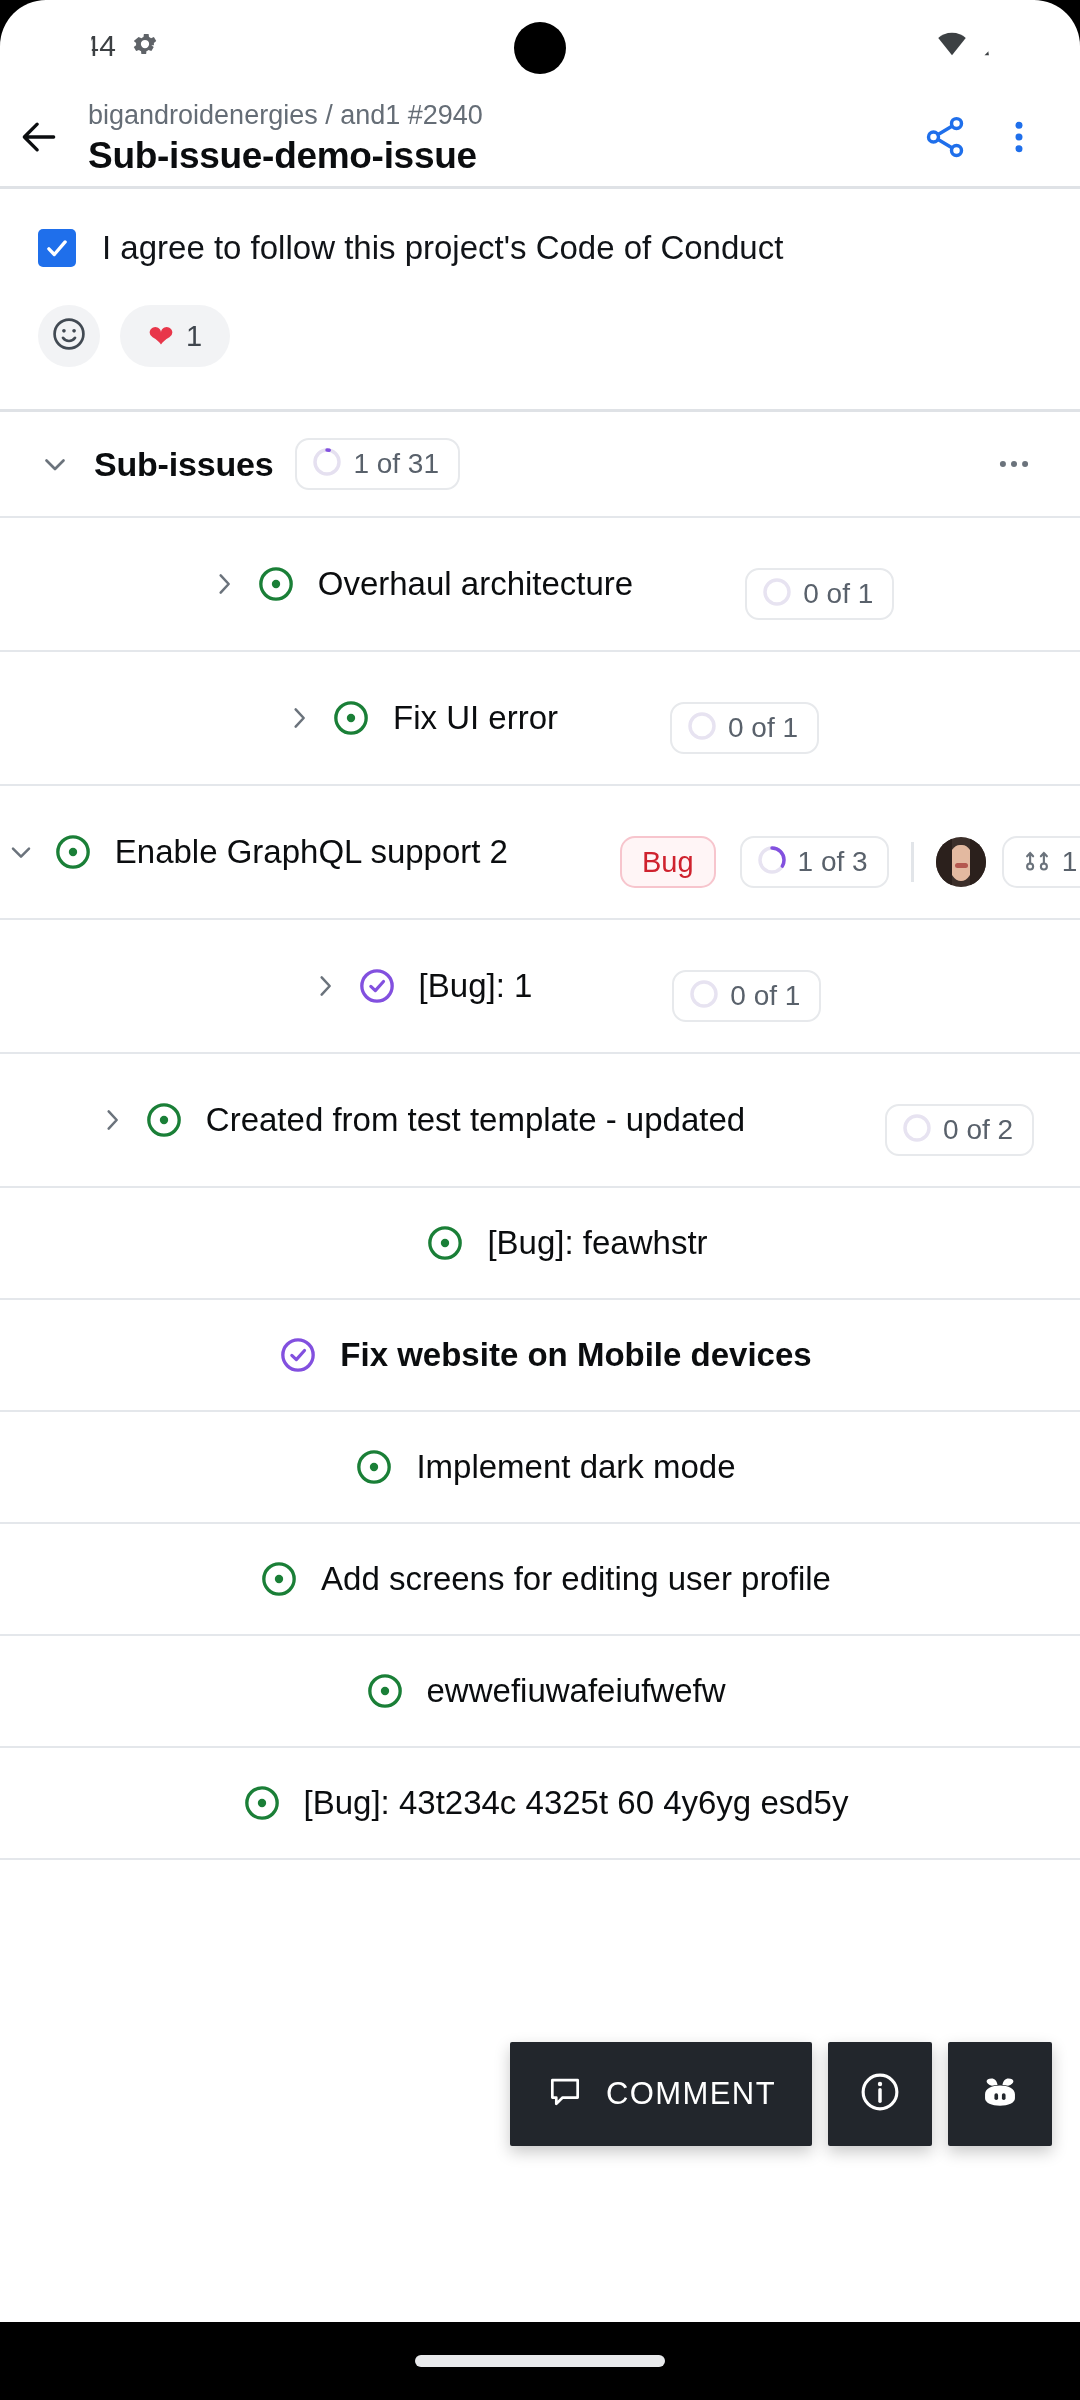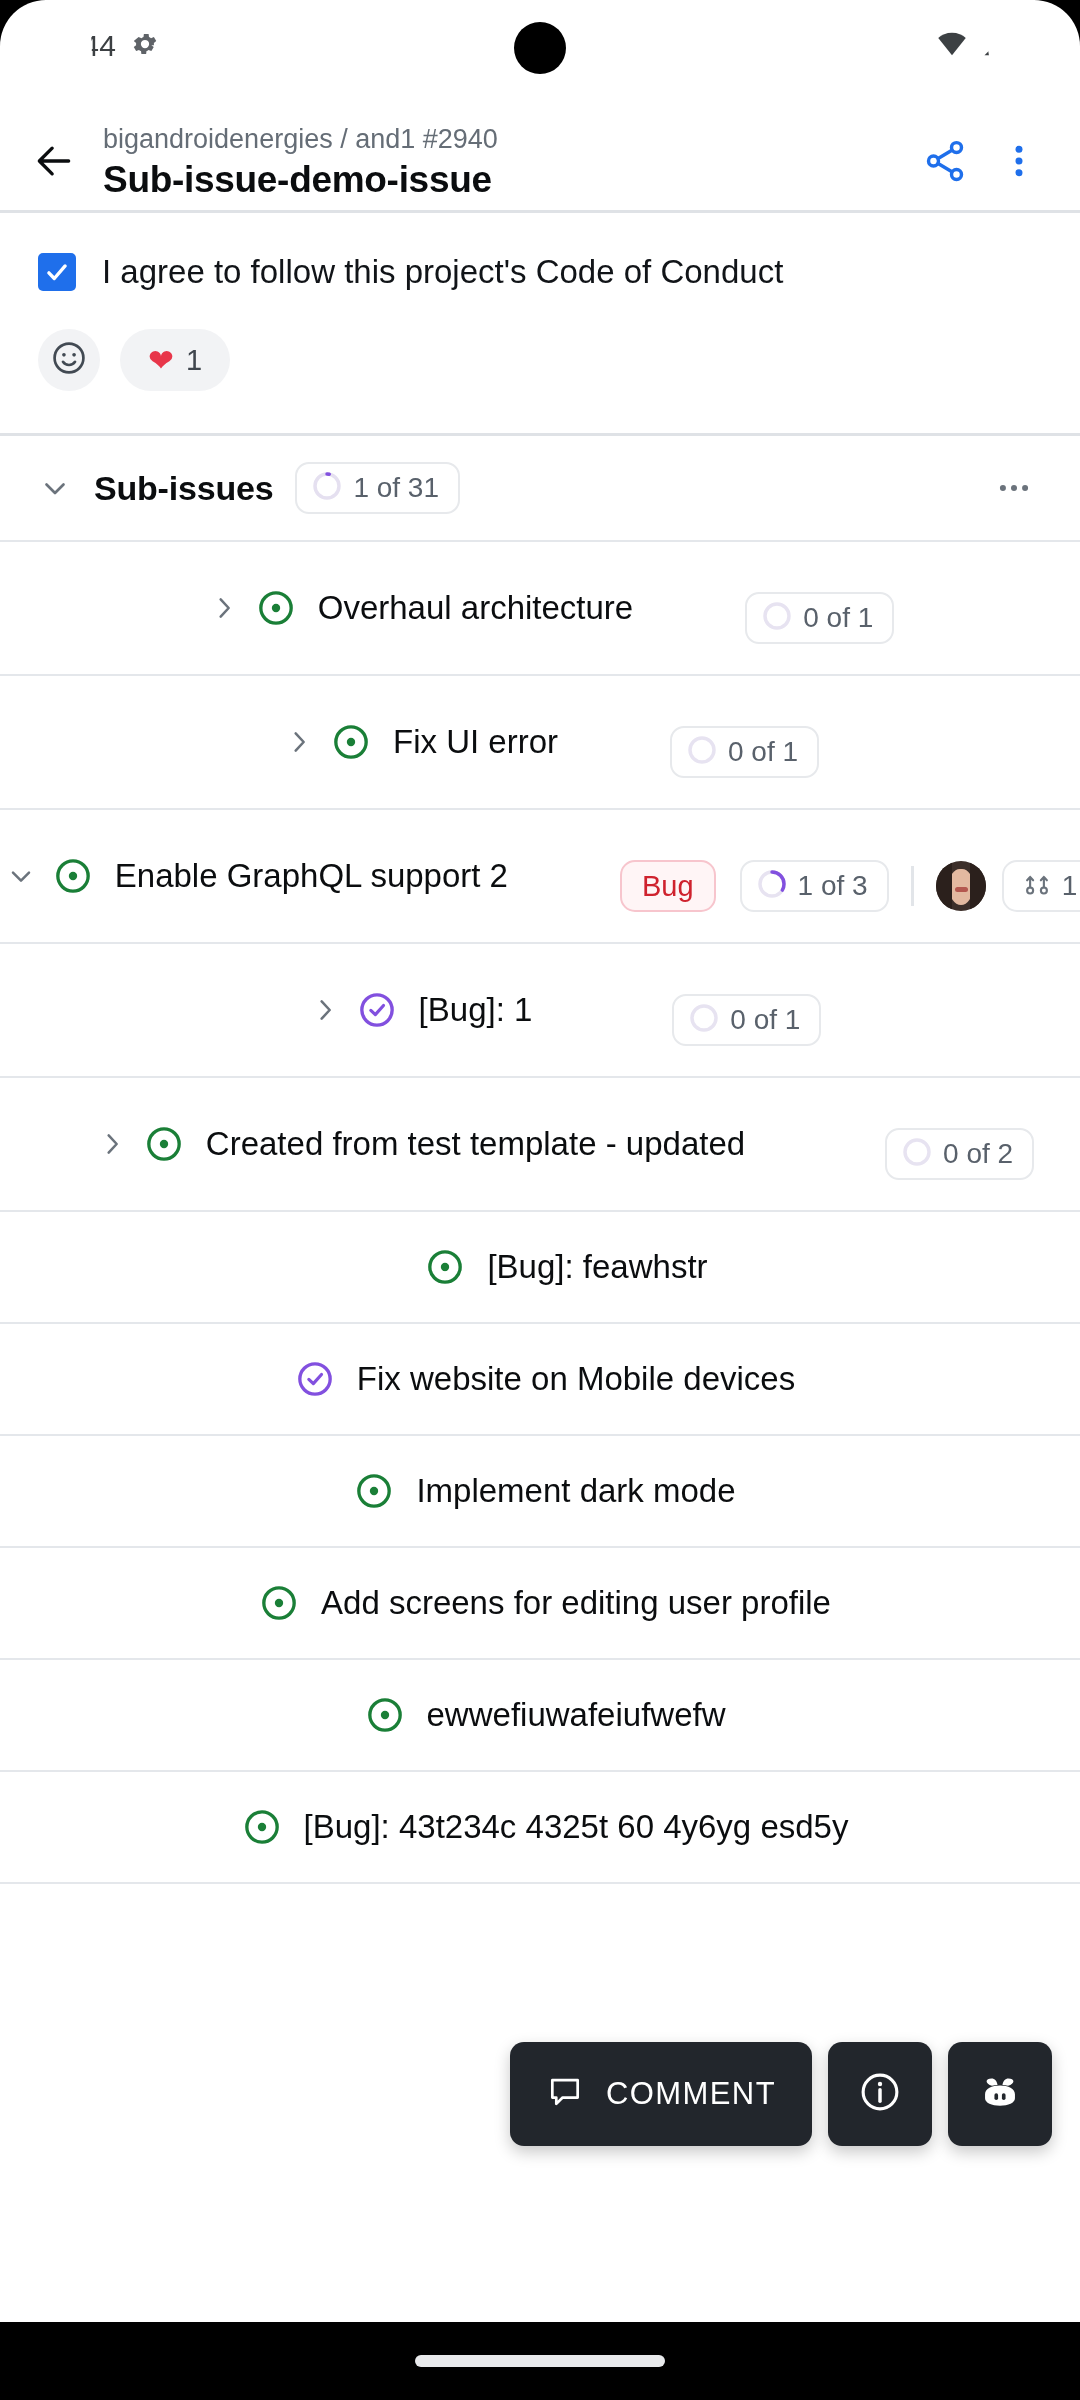--- a/index.html
+++ b/index.html
@@ -67,24 +67,23 @@
     width: 52px; height: 52px;
     background: #000;
     border-radius: 50%;
     z-index: 30;
   }
 
   
   #appbar {
     display: flex;
     align-items: center;
-    padding: 0 24px 0 19px;
+    padding: 0 24px 0 4px;
     height: 94px;
     background: #ffffff;
-    margin-top: 24px;
   }
   #back-btn {
     width: 70px; height: 70px;
     display: flex; align-items: center; justify-content: center;
     flex: 0 0 auto;
   }
   #titles {
     flex: 1 1 auto;
     min-width: 0;
     display: flex;
@@ -229,21 +228,21 @@
     display: flex; align-items: center; justify-content: center;
   }
   .issue-title {
     font-size: 33px;
     color: #0b0d0f;
     line-height: 44px;
     margin-left: 20px;
     white-space: nowrap;
     overflow: visible;
   }
-  .issue-title.bold { font-weight: 400; }
+  .issue-title.bold { font-weight: 700; }
   .issue-meta {
     display: flex;
     align-items: center;
     gap: 16px;
     margin-top: 20px;
   }
   .label-chip {
     height: 52px;
     padding: 0 20px;
     border-radius: 15px;
@@ -306,21 +305,21 @@
     right: 28px;
     bottom: 176px;
     display: flex;
     align-items: center;
     gap: 16px;
     z-index: 40;
   }
   .fab {
     height: 104px;
     background: #22262c;
-    border-radius: 14px;
+    border-radius: 2px;
     display: flex;
     align-items: center;
     justify-content: center;
     box-shadow: 0 6px 16px rgba(0,0,0,0.22);
   }
   #fab-comment { padding: 0 36px; gap: 22px; }
   #fab-comment-label {
     color: #ffffff;
     font-size: 31px;
     letter-spacing: 1.4px;

